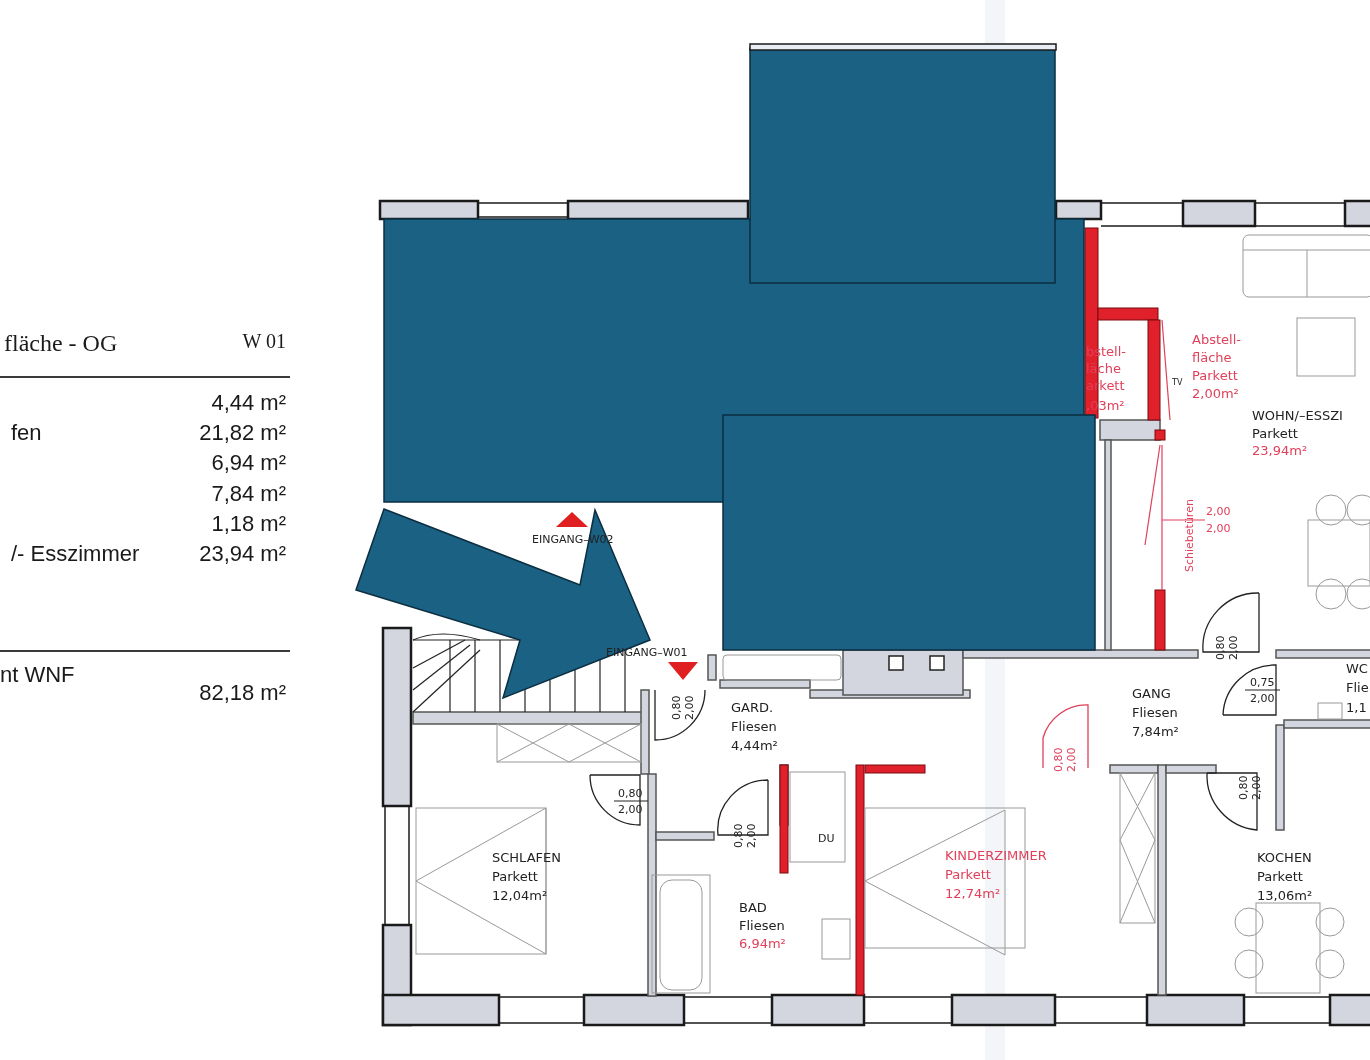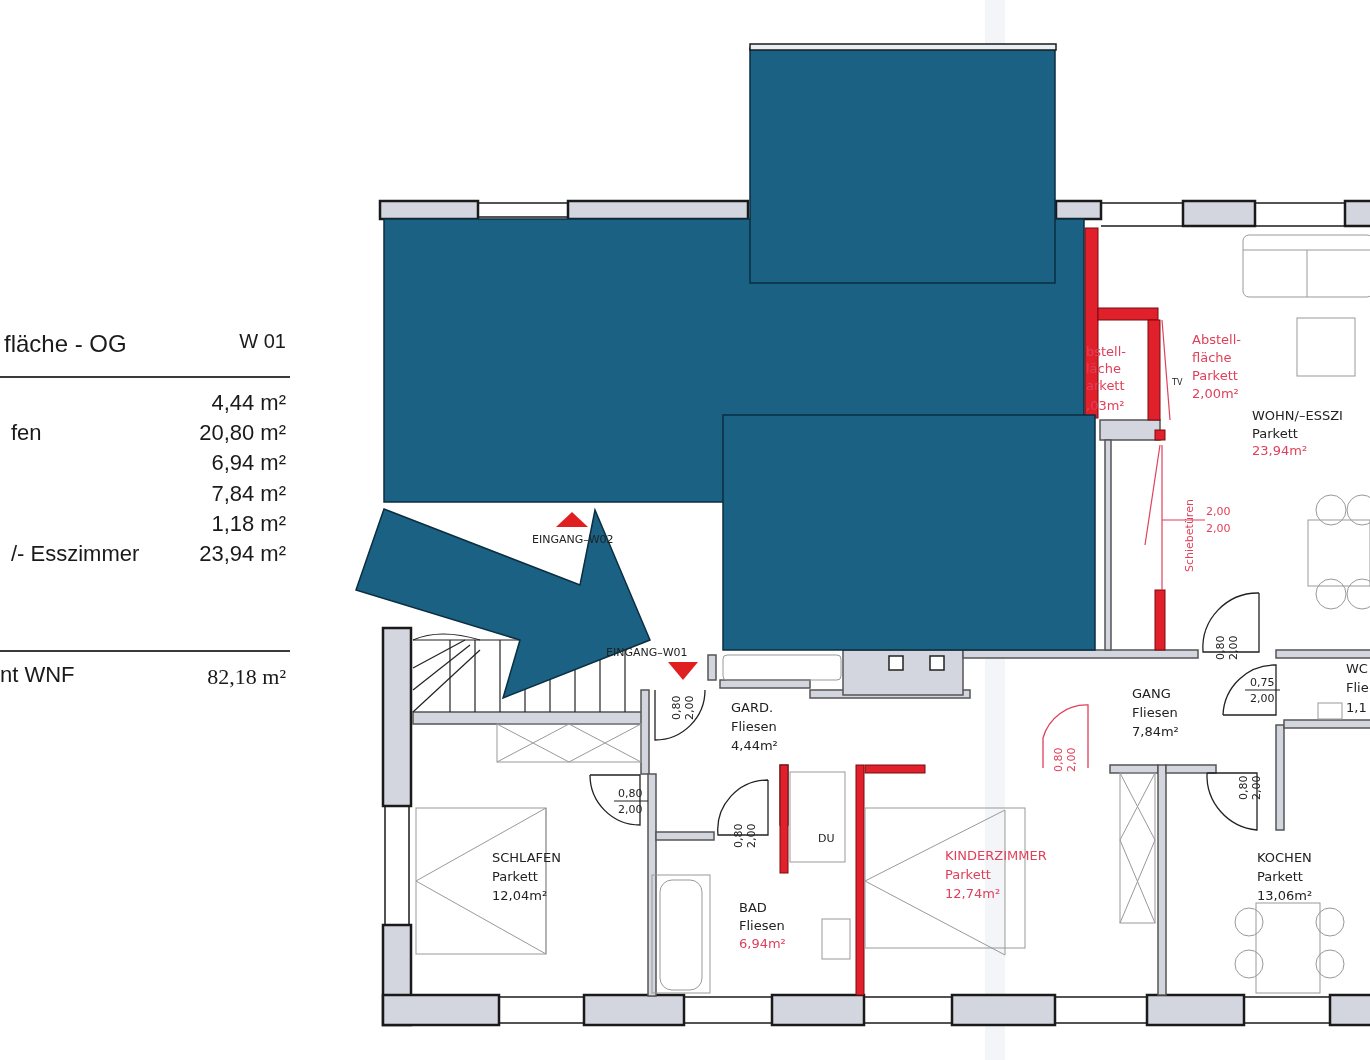--- a/index.html
+++ b/index.html
@@ -1,29 +1,29 @@
 <!DOCTYPE html>
 <html><head>
 <meta charset="utf-8">
 <style>
   html, body { margin:0; padding:0; background:#ffffff; }
   body { width:1370px; height:1060px; position:relative; overflow:hidden; font-family:"Liberation Sans", sans-serif; color:#1a1a1a; }
   
   .area-table { position:absolute; left:0; top:322px; width:290px; }
-  .tbl-head { position:relative; height:46px; }
+  .tbl-head { position:relative; height:46px;font-family:Liberation Serif, serif; }
   .tbl-head .title { position:absolute; left:4px; top:8px; font-size:24px; color:#1b1b1b; }
   .tbl-head .unit { position:absolute; right:4px; top:8px; font-size:20px; color:#1b1b1b; }
   .rule { position:absolute; left:0; width:290px; height:2px; background:#3a3a3a; }
   .rows { position:absolute; left:0; top:66px; width:290px;text-align:center; }
   .row { position:relative; height:30.2px; font-size:22px; }
   .row .lbl { position:absolute; left:0; top:2px; white-space:nowrap;padding-left:11px; }
   .row .val { position:absolute; right:4px; top:2px; white-space:nowrap; }
   .total { position:absolute; left:0; top:338px; width:290px; height:30px; font-size:22px; }
   .total .lbl { position:absolute; left:0; top:2px; }
-  .total .val { position:absolute; right:4px; top:4px;font-family:Liberation Serif, serif; }
+  .total .val { position:absolute; right:4px; top:20px; }
   
   .plan { position:absolute; left:0; top:0; width:1370px; height:1060px; }
   .plan text { font-family:"DejaVu Sans", sans-serif; }
   .room-name { font-size:13px; fill:#222; }
   .room-red { font-size:13px; fill:#e0405a; }
   .dim { font-size:11px; fill:#222; }
   .dim-red { font-size:11px; fill:#e0405a; }
 </style>
 </head>
 <body>
@@ -290,21 +290,21 @@
     <span class="unit">W 01</span>
   </div>
   <div class="rule" style="top:54px"></div>
   <div class="rows">
     <div class="row">
         <span class="lbl"></span>
         <span class="val">4,44 m²</span>
       </div>
     <div class="row">
         <span class="lbl">fen</span>
-        <span class="val">20,80 m²</span>
+        <span class="val">21,82 m²</span>
       </div>
     <div class="row">
         <span class="lbl"></span>
         <span class="val">6,94 m²</span>
       </div>
     <div class="row">
         <span class="lbl"></span>
         <span class="val">7,84 m²</span>
       </div>
     <div class="row">

